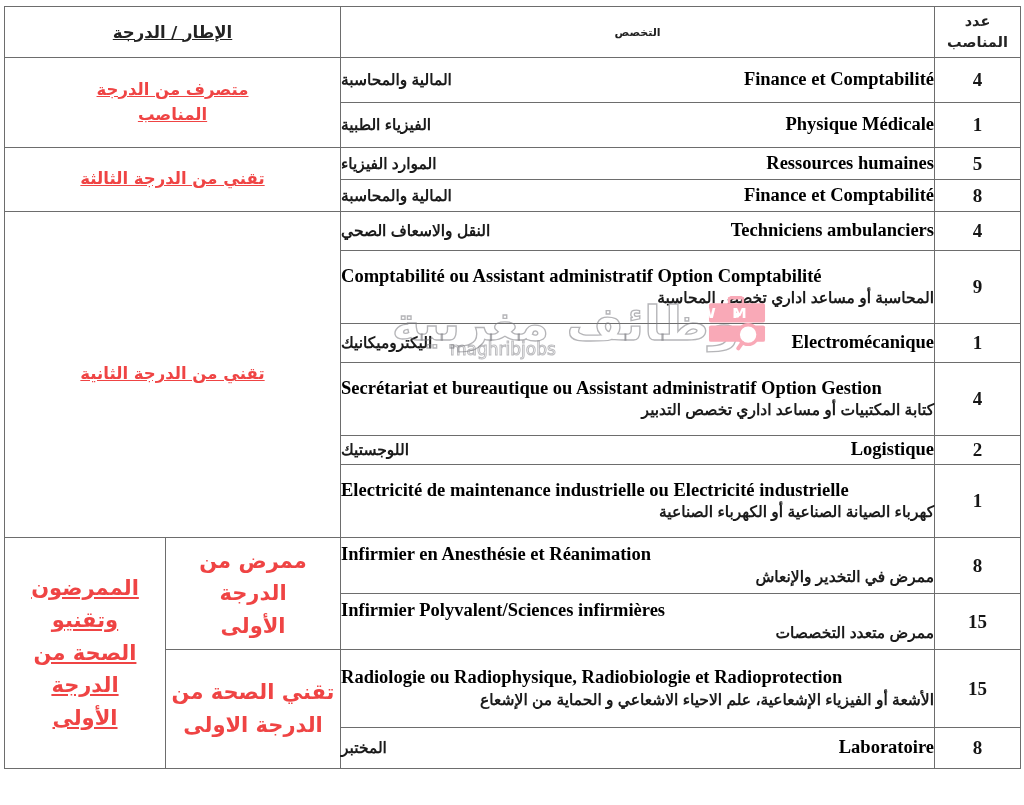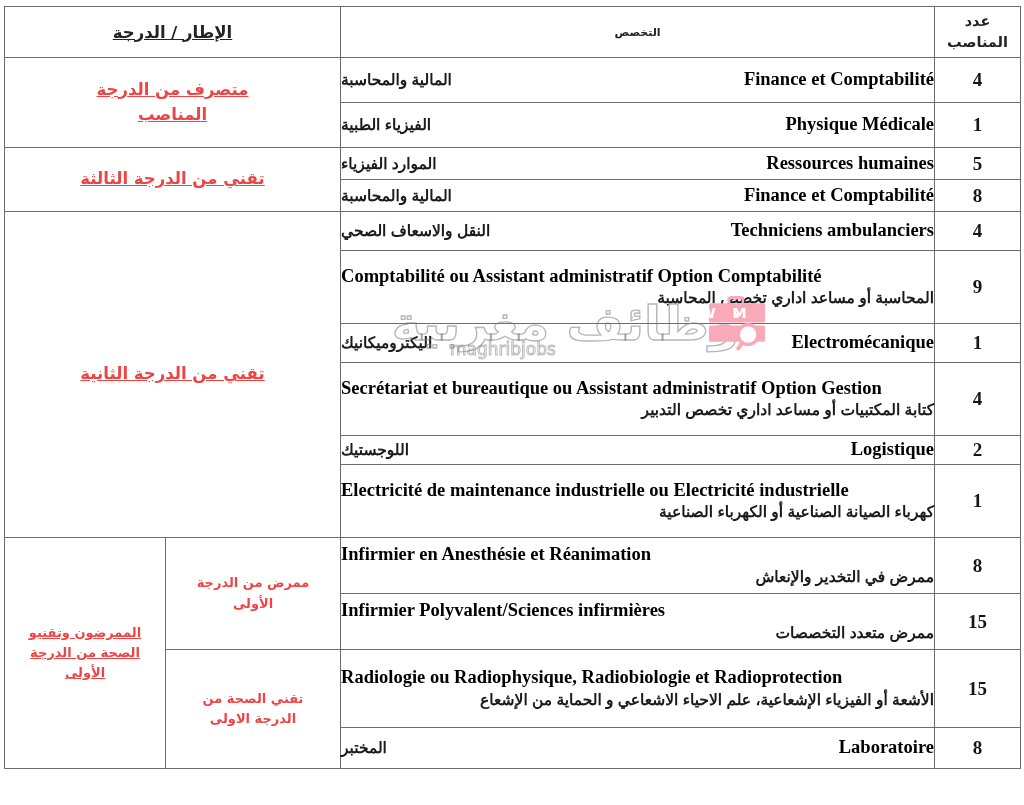--- a/index.html
+++ b/index.html
@@ -146,21 +146,21 @@
   
   td.grade {
     text-align: center;
     font-family: "DejaVu Sans", sans-serif;
     font-weight: 700;
     font-size: 16.5px;
     line-height: 1.5;
     color: #ef4444;
     padding: 4px 6px;
   }
-  td.grade.small { font-size: 13px; line-height: 1.55; }
+  td.grade.small { font-size: 21px; line-height: 1.55; }
 </style>
 </head>
 <body>
 
 <div id="page">
 
   <div class="wm-layer">
     <div class="wm-text">وظائف مغربية</div>
     <div class="wm-sub">maghribjobs</div>
     <svg class="wm-logo" viewBox="0 0 64 60">

